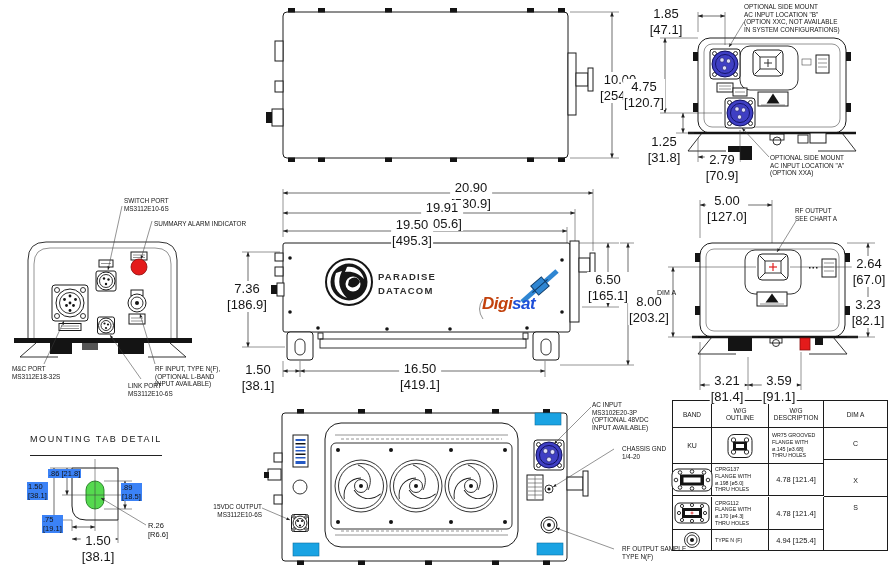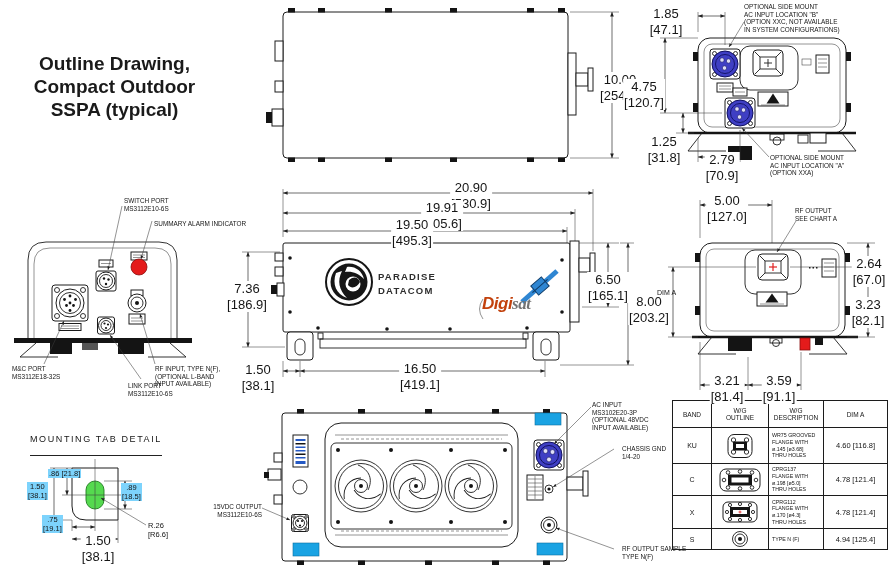--- a/index.html
+++ b/index.html
@@ -12,31 +12,31 @@
   .dim{fill:none;stroke:#2e2e2e;stroke-width:0.7;}
   .k{fill:#141414;stroke:none;}
   .blue{fill:#3f3fc4;stroke:#101060;stroke-width:1;}
   .cyan{fill:#1aa3e3;stroke:#0b6fa0;stroke-width:0.6;}
   .redf{fill:#e41b1b;stroke:#8a0d0d;stroke-width:0.8;}
   .greenf{fill:#55d94f;stroke:#1f7a1f;stroke-width:0.9;}
   .dash{stroke-dasharray:3 2;}
   .lbl{position:absolute;font:7px/1.2 "Liberation Sans",sans-serif;color:#151515;
        white-space:pre-line;z-index:5;}
   .dimlbl{font-size:13px;background:#fff;text-align:center;transform:translateX(-50%);padding:0 1px;}
-  .dimlbl2{font-size:7.5px;background:#7dd3fc;padding:0 1px;text-align:center;}
+  .dimlbl2{font-size:7.5px;background:#3b82f6;padding:0 1px;}
   .callout{font-size:6.4px;}
   .rtxt{text-align:right;transform:translateX(-100%);}
   .main-title{position:absolute;left:12px;top:52px;width:205px;text-align:center;
        font:bold 19px/1.22 "Liberation Sans",sans-serif;color:#1a1a1a;white-space:pre-line;z-index:5;}
   .paradise{position:absolute;left:378px;top:270px;font:bold 9.5px/1.45 "Liberation Sans",sans-serif;
        letter-spacing:1.2px;color:#2e2e2e;white-space:pre-line;z-index:5;}
   .digisat{position:absolute;left:482px;top:295px;font:bold italic 17px/1 "Liberation Sans",sans-serif;
        letter-spacing:-0.5px;z-index:5;}
   .digisat .digi{color:#c2410c;}
-  .digisat .sat{color:#737373;font-family:Liberation Serif, serif;}
+  .digisat .sat{color:#1d4ed8;}
   .tabtitle{position:absolute;left:30px;top:434px;font:9px/1.2 "Liberation Sans",sans-serif;
        letter-spacing:1.6px;color:#151515;border-bottom:1px solid #222;padding-bottom:10px;z-index:5;}
   
   .chart-a{position:absolute;left:672px;top:400px;width:216px;border:1.2px solid #1c1c1c;
        background:#fff;z-index:4;box-sizing:border-box;}
   .ca-title{height:12px;border-bottom:1px solid #1c1c1c;text-align:center;
        font-size:7.5px;line-height:12px;color:#151515;}
   .ca-grid{display:grid;grid-template-columns:39px 57px 55px 1fr;}
   .ca-grid > div{border-right:1px solid #1c1c1c;border-bottom:1px solid #1c1c1c;
        display:flex;align-items:center;justify-content:center;color:#151515;box-sizing:border-box;}
@@ -493,23 +493,20 @@
   <rect x="325" y="18" width="26" height="12" class="cyan"></rect>
   <rect x="327" y="148" width="26" height="12" class="cyan"></rect>
   <rect x="357" y="82" width="16" height="13" class="o"></rect>
       <rect x="373" y="76" width="5" height="25" class="o"></rect>
   <line x1="381" y1="12" x2="344" y2="49" class="thin" marker-end="url(#ar)"></line>
   <line x1="404" y1="54" x2="343" y2="92" class="thin" marker-end="url(#ar)"></line>
   <line x1="404" y1="154" x2="346" y2="133" class="thin" marker-end="url(#ar)"></line>
   <line x1="52" y1="113" x2="80" y2="125" class="thin" marker-end="url(#ar)"></line>
 </svg>
 
-<div class="main-title">Outline Drawing,
-Compact Outdoor
-SSPA (typical)</div>
 
 <div class="lbl dimlbl" style="left:620px;top:72px">10.00
 [254.0]</div>
 
 <div class="lbl dimlbl" style="left:666px;top:6px">1.85
 [47.1]</div>
 <div class="lbl dimlbl" style="left:644px;top:79px">4.75
 [120.7]</div>
 <div class="lbl dimlbl" style="left:664px;top:134px">1.25
 [31.8]</div>
@@ -610,21 +607,20 @@
         <circle cx="8.5" cy="19" r="2.2" class="ln"></circle>
             <circle cx="21.5" cy="19" r="2.2" class="ln"></circle>
         <rect x="8" y="8.5" width="14" height="9" class="k"></rect>
             <rect x="11" y="11" width="8" height="4" fill="#fff"></rect>
       </svg>
     </div>
     <div class="ca-desc r1">WR75 GROOVED
 FLANGE WITH
 ø.145 [ø3.68]
 THRU HOLES</div>
-    <div class="ca-dim r1">4.60 [116.8]</div>
 
     <div class="ca-band r2">C</div>
     <div class="r2">
       <svg width="44" height="26" viewBox="0 0 44 26" style="position:static">
         <rect x="2" y="2" width="40" height="22" rx="6" class="o"></rect>
         <circle cx="10" cy="5.5" r="1.8" class="ln"></circle>
             <circle cx="22" cy="4.5" r="1.8" class="ln"></circle>
             <circle cx="34" cy="5.5" r="1.8" class="ln"></circle>
         <circle cx="6" cy="13" r="1.8" class="ln"></circle>
             <circle cx="38" cy="13" r="1.8" class="ln"></circle>

